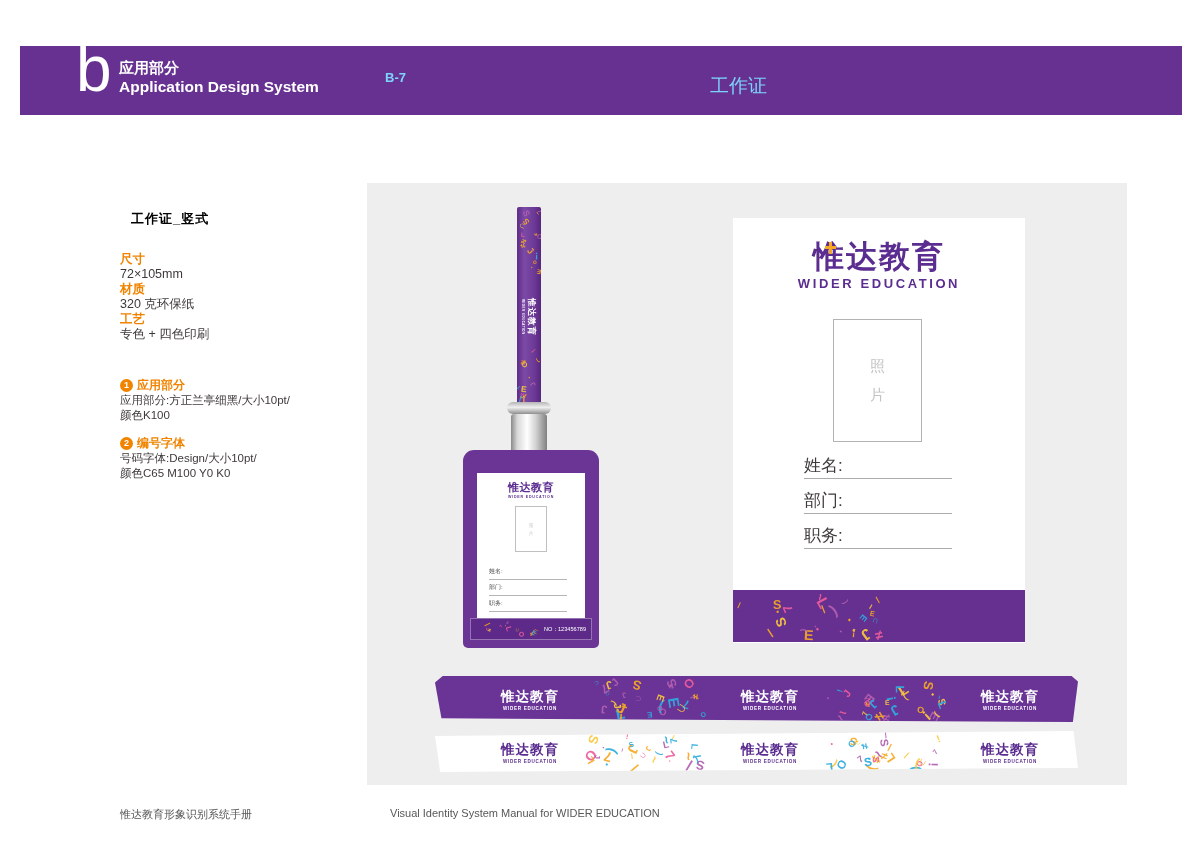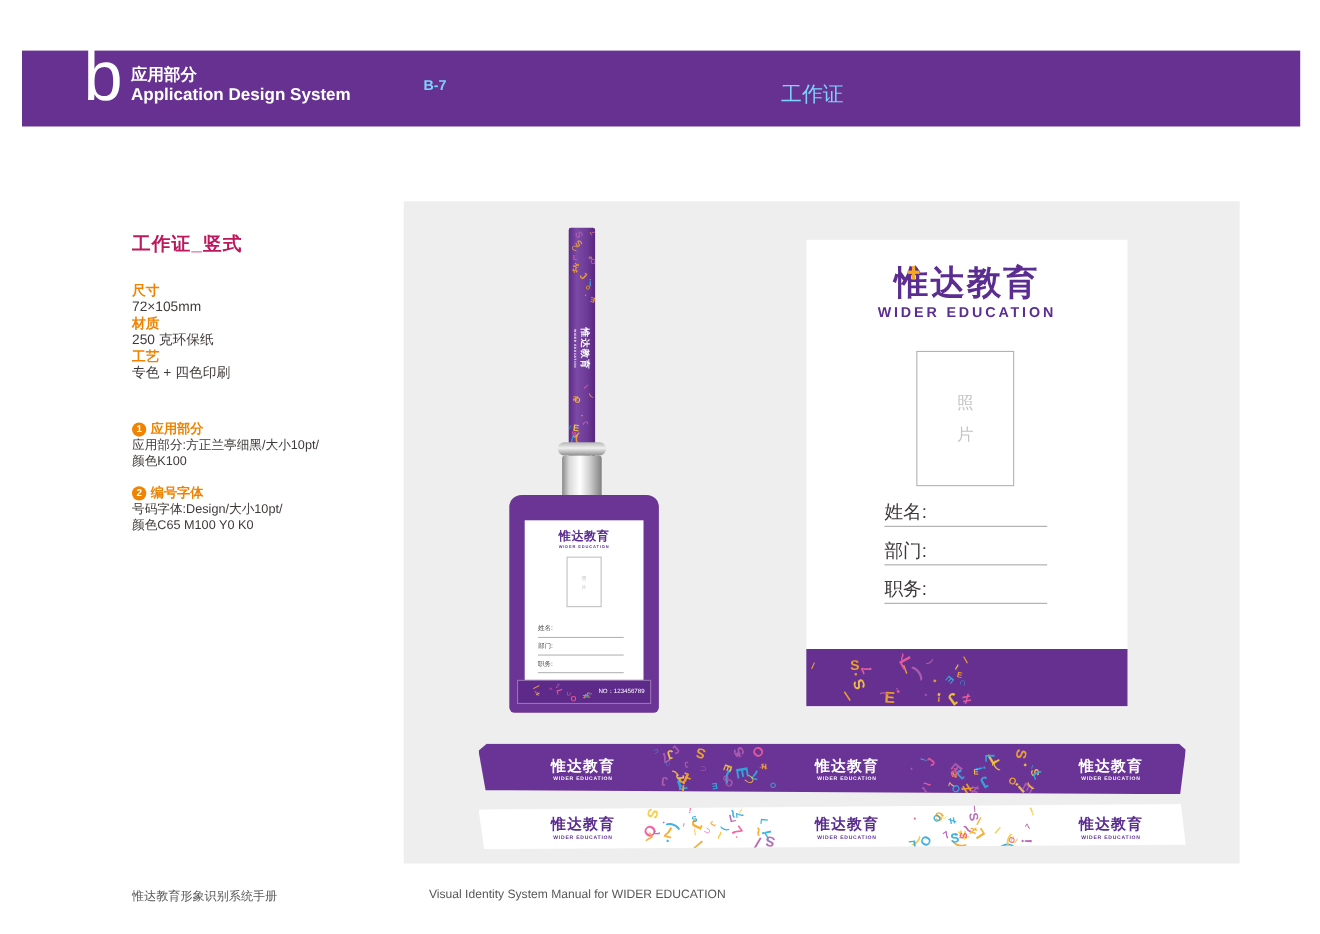--- a/index.html
+++ b/index.html
@@ -12,21 +12,21 @@
     background:#663190; }
   .hdr-letter { position:absolute; left:56px; top:-9px; font-size:64px; font-weight:500;
     color:#fff; line-height:1; }
   .hdr-title-cn { position:absolute; left:99px; top:13px; font-size:15px; font-weight:600; color:#fff; }
   .hdr-title-en { position:absolute; left:99px; top:32px; font-size:15.5px; font-weight:600; color:#fff; }
   .hdr-code { position:absolute; left:365px; top:24px; font-size:13px; font-weight:700; color:#7dd3fc; }
   .hdr-page-title { position:absolute; left:690px; top:27px; font-size:19px; color:#7dd3fc; }
 
   
   .sidebar { position:absolute; left:120px; top:210px; width:230px; }
-  .sb-title { font-size:17px; font-weight:700; color:#be185d; letter-spacing:1px; }
+  .sb-title { font-size:13px; font-weight:700; color:#000000; letter-spacing:1px;margin-left:11px; }
   .sb-specs { margin-top:24px; }
   .spec-label { font-size:12.5px; font-weight:700; color:#f08300; line-height:15px; }
   .spec-value { font-size:12.5px; color:#3f3a39; line-height:15px; }
   .sb-notes { margin-top:36px; }
   .note { margin-bottom:14px; }
   .note-head { font-size:12px; font-weight:700; color:#f08300; line-height:15px; display:flex; align-items:center; gap:4px;}
   .note-num { display:inline-flex; align-items:center; justify-content:center;
     width:13px; height:13px; border-radius:50%; background:#f08300; color:#fff;
     font-size:9px; font-weight:700; }
   .note-line { font-size:11.5px; color:#3f3a39; line-height:14.5px; }
@@ -122,21 +122,21 @@
     <div class="hdr-code">B-7</div>
     <div class="hdr-page-title">工作证</div>
   </div>
 
   <div class="sidebar">
     <div class="sb-title">工作证_竖式</div>
     <div class="sb-specs">
       <div class="spec-label">尺寸</div>
       <div class="spec-value">72×105mm</div>
       <div class="spec-label">材质</div>
-      <div class="spec-value">250 克环保纸</div>
+      <div class="spec-value">320 克环保纸</div>
       <div class="spec-label">工艺</div>
       <div class="spec-value">专色 + 四色印刷</div>
     </div>
     <div class="sb-notes">
       <div class="note">
         <div class="note-head">
           <span class="note-num">1</span>
           <span>应用部分</span>
         </div>
         <div class="note-line">应用部分:方正兰亭细黑/大小10pt/</div>

